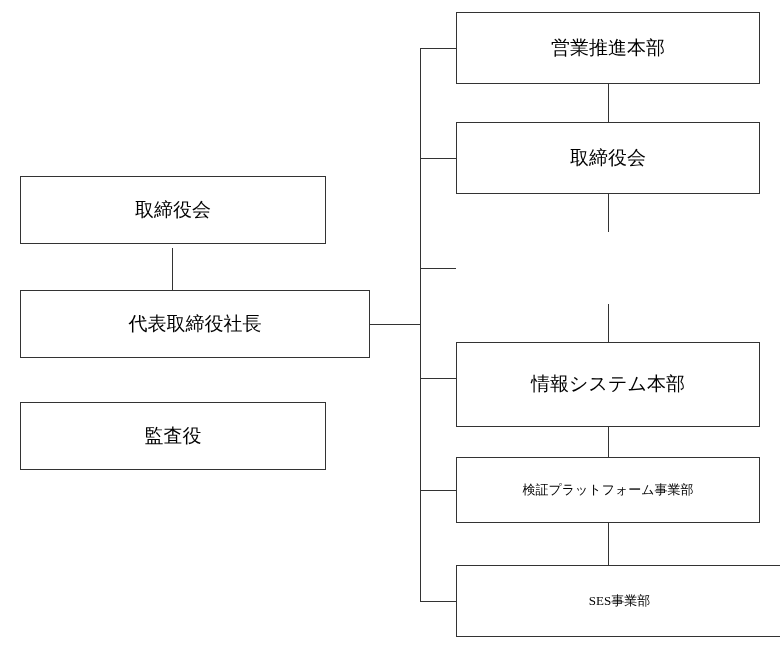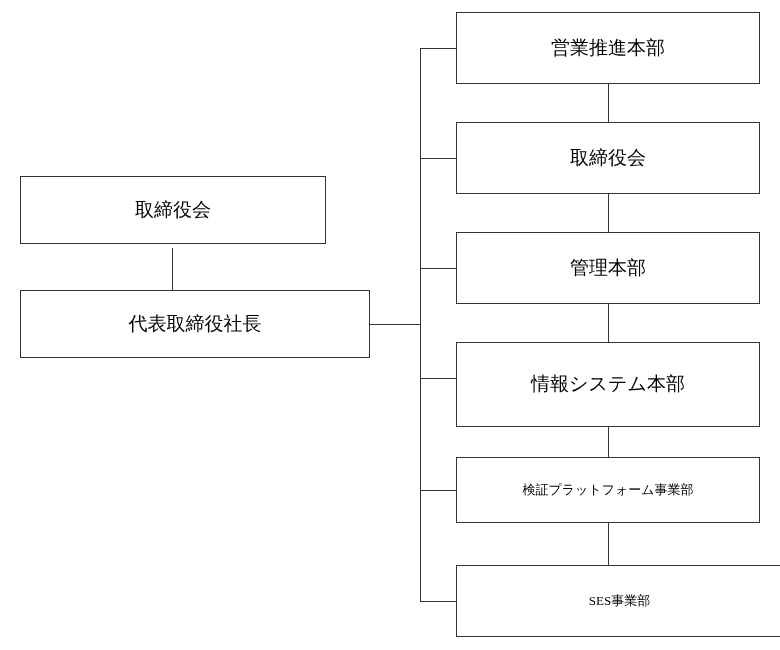--- a/index.html
+++ b/index.html
@@ -95,29 +95,29 @@
   <div class="line v c-link23"></div>
   <div class="line v c-link34"></div>
   <div class="line v c-link45"></div>
 
   <div class="node n-board">
     <span class="node-label">取締役会</span>
   </div>
   <div class="node n-president">
     <span class="node-label">代表取締役社長</span>
   </div>
+  <div class="node n-auditor">
+    <span class="node-label">監査役</span>
+  </div>
 
   <div class="node n-r0">
     <span class="node-label">営業推進本部</span>
   </div>
   <div class="node n-r1">
     <span class="node-label">取締役会</span>
-  </div>
-  <div class="node n-r2">
-    <span class="node-label">管理本部</span>
   </div>
   <div class="node n-r3">
     <span class="node-label">情報システム本部</span>
   </div>
   <div class="node n-r4">
     <span class="node-label">検証プラットフォーム事業部</span>
   </div>
   <div class="node n-r5">
     <span class="node-label">SES事業部</span>
   </div>

